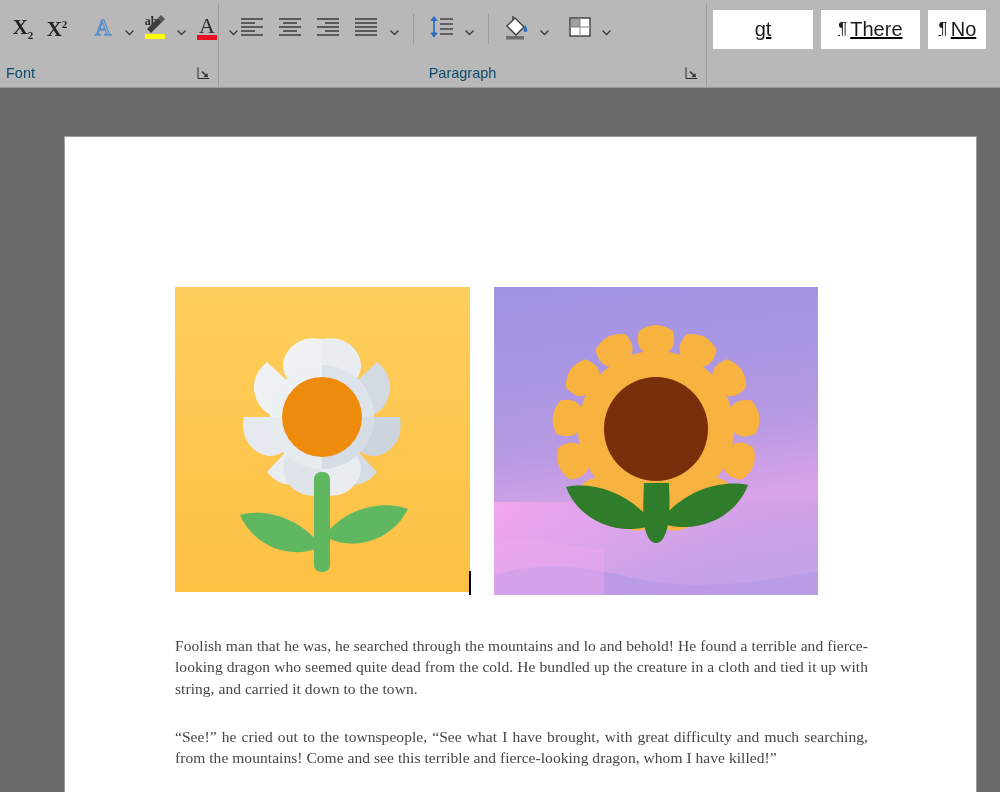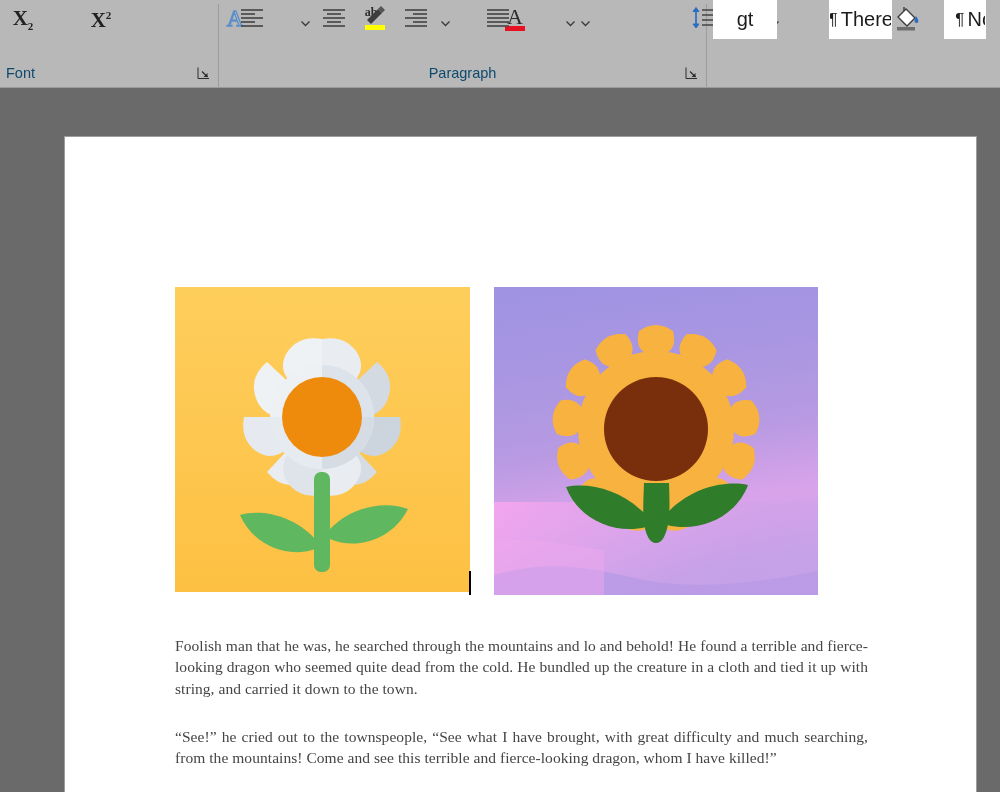--- a/index.html
+++ b/index.html
@@ -14,21 +14,21 @@
 
   
   #ribbon {
     position: absolute; left: 0; top: 0;
     width: 1000px; height: 88px;
     background: #b8b8b8;
     border-bottom: 1px solid #9a9a9a;
   }
   .rb-groups { position: absolute; left:0; top:0; width:1000px; height:88px; display:flex; }
   .rb-group { position: relative; height: 88px; display:flex; flex-direction:column; }
-  .rb-group > .rb-row { flex: 0 0 58px; display:flex; padding:0 6px;gap:44px; }
+  .rb-group > .rb-row { flex: 0 0 58px; display:flex; align-items:center; padding:0 6px; }
   .rb-group > .rb-label {
     flex: 1 1 auto; display:flex; align-items:center; justify-content:center;
     font-size: 14.5px; color:#0c4a6e; position:relative;
   }
   .rb-group.left .rb-label { justify-content:flex-start; padding-left:6px; }
   .grp-sep {
     width: 1px; background:#9c9c9c; margin: 4px 0 2px 0; flex:0 0 1px; height:84px;
   }
   .launcher {
     position: absolute; right: 8px; top: 50%; transform: translateY(-50%);
@@ -318,21 +318,21 @@
             <path d="M1 1 L1 12 L12 12" fill="none" stroke="#2b2b2b" stroke-width="1"></path>
             <path d="M5 5 L10.5 10.5" stroke="#2b2b2b" stroke-width="1.2"></path>
             <path d="M10.5 6.5 L10.5 10.5 L6.5 10.5 Z" fill="#2b2b2b"></path>
           </svg>
         </span>
       </div>
     </div>
 
     <div class="grp-sep"></div>
 
-    <div class="rb-group" style="width:293px;">
+    <div class="rb-group" style="width:293px;text-decoration:underline;">
       <div class="rb-row styles-gallery">
 
         <div class="style-card" style="width:112px;">
           <span>gt</span>
         </div>
 
         <div class="style-card" style="width:110px;">
           <span class="pilcrow">¶</span>
           <span>There</span>
         </div>

